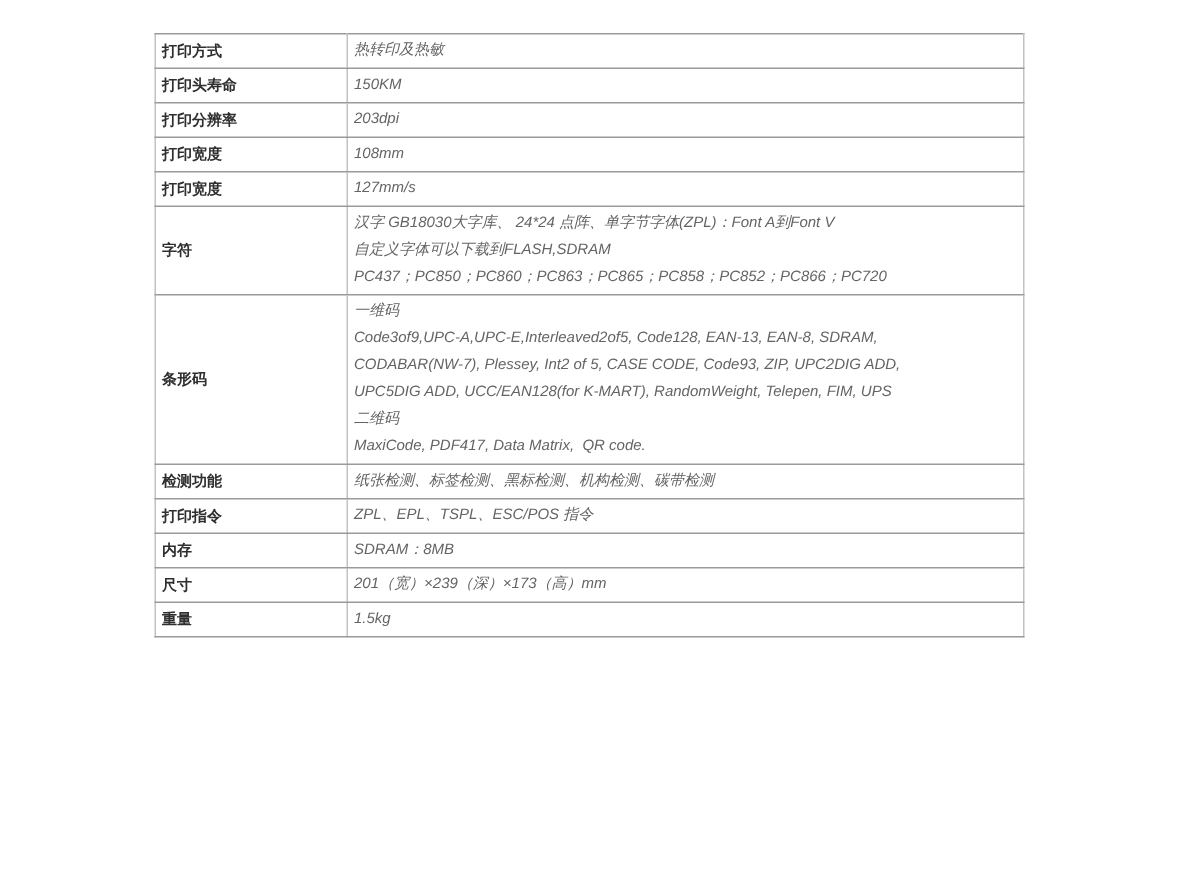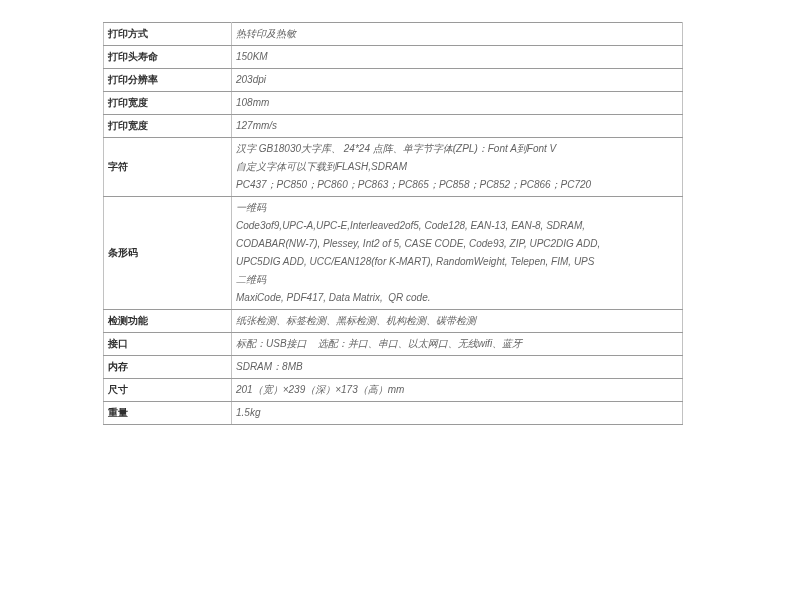--- a/index.html
+++ b/index.html
@@ -124,23 +124,23 @@
             <div class="line">MaxiCode, PDF417, Data Matrix,  QR code.</div>
           </td>
         </tr>
         <tr>
           <td class="label-cell">检测功能</td>
           <td class="value-cell">
             <div class="line">纸张检测、标签检测、黑标检测、机构检测、碳带检测</div>
           </td>
         </tr>
         <tr>
-          <td class="label-cell">接口</td>
+          <td class="label-cell">打印指令</td>
           <td class="value-cell">
-            <div class="line">标配：USB接口    选配：并口、串口、以太网口、无线wifi、蓝牙</div>
+            <div class="line">ZPL、EPL、TSPL、ESC/POS 指令</div>
           </td>
         </tr>
         <tr>
           <td class="label-cell">内存</td>
           <td class="value-cell">
             <div class="line">SDRAM：8MB</div>
           </td>
         </tr>
         <tr>
           <td class="label-cell">尺寸</td>

